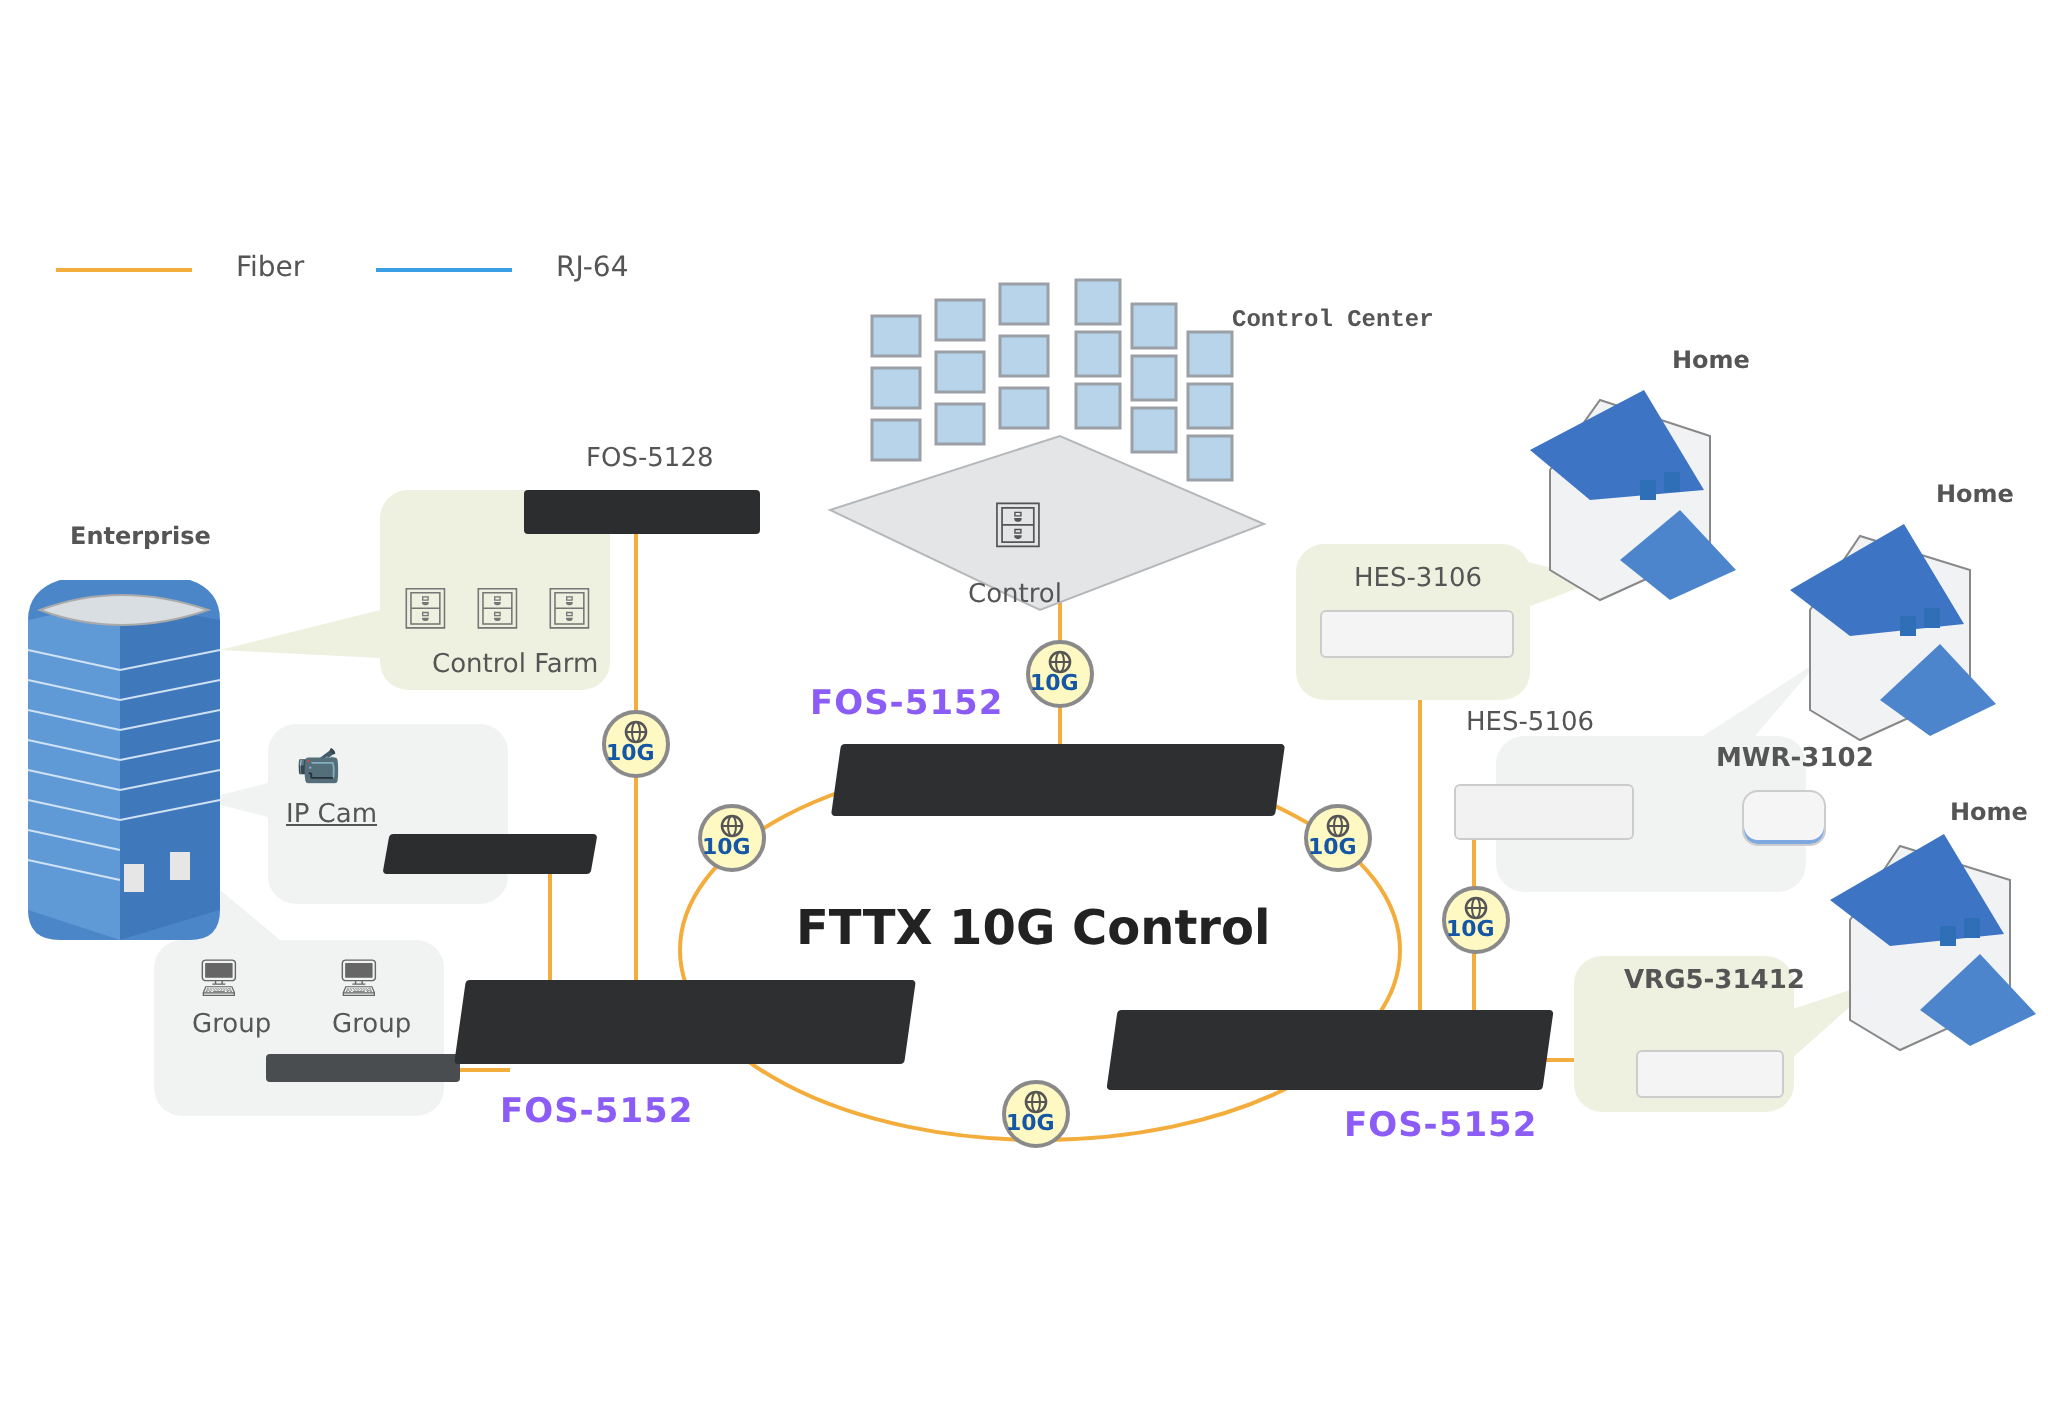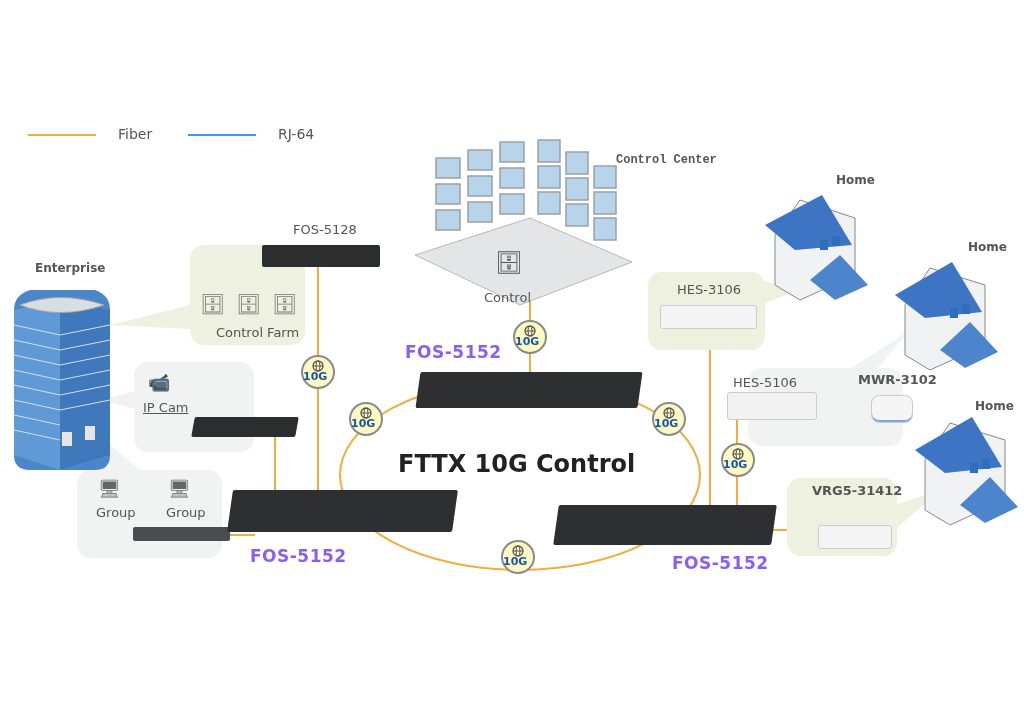--- a/index.html
+++ b/index.html
@@ -196,21 +196,21 @@
       <ellipse cx="7" cy="6" rx="2" ry="5" fill="none" stroke="#555"></ellipse>
     </svg>
   <span class="bt">10G</span>
 </div>
 
 <div class="bubble green" style="left:648px;top:272px;width:117px;height:78px;"></div>
 <div class="lbl" style="left:677px;top:282px;">HES-3106</div>
 <div class="abs" style="left:660px;top:305px;width:95px;height:22px;background:#f4f4f4;border:1px solid #ccc;border-radius:3px;"></div>
 
 <div class="bubble grey" style="left:748px;top:368px;width:155px;height:78px;"></div>
-<div class="lbl" style="left:733px;top:354px;margin-top:21px;">HES-5106</div>
+<div class="lbl" style="left:733px;top:354px;">HES-5106</div>
 <div class="lbl" style="left:858px;top:372px;font-weight:bold;">MWR-3102</div>
 <div class="abs" style="left:727px;top:392px;width:88px;height:26px;background:#f2f2f2;border:1px solid #ccc;border-radius:3px;"></div>
 <div class="abs" style="left:871px;top:395px;width:40px;height:26px;background:#f5f5f5;border:1px solid #ccc;border-radius:8px;box-shadow:0 -2px 0 #7fa7e0 inset;"></div>
 
 <div class="bubble green" style="left:787px;top:478px;width:110px;height:78px;"></div>
 <div class="lbl" style="left:812px;top:483px;font-weight:bold;">VRG5-31412</div>
 <div class="abs" style="left:818px;top:525px;width:72px;height:22px;background:#f4f4f4;border:1px solid #ccc;border-radius:3px;"></div>
 
 <div class="bold-lbl" style="left:836px;top:173px;">Home</div>
 <div class="bold-lbl" style="left:968px;top:240px;">Home</div>

